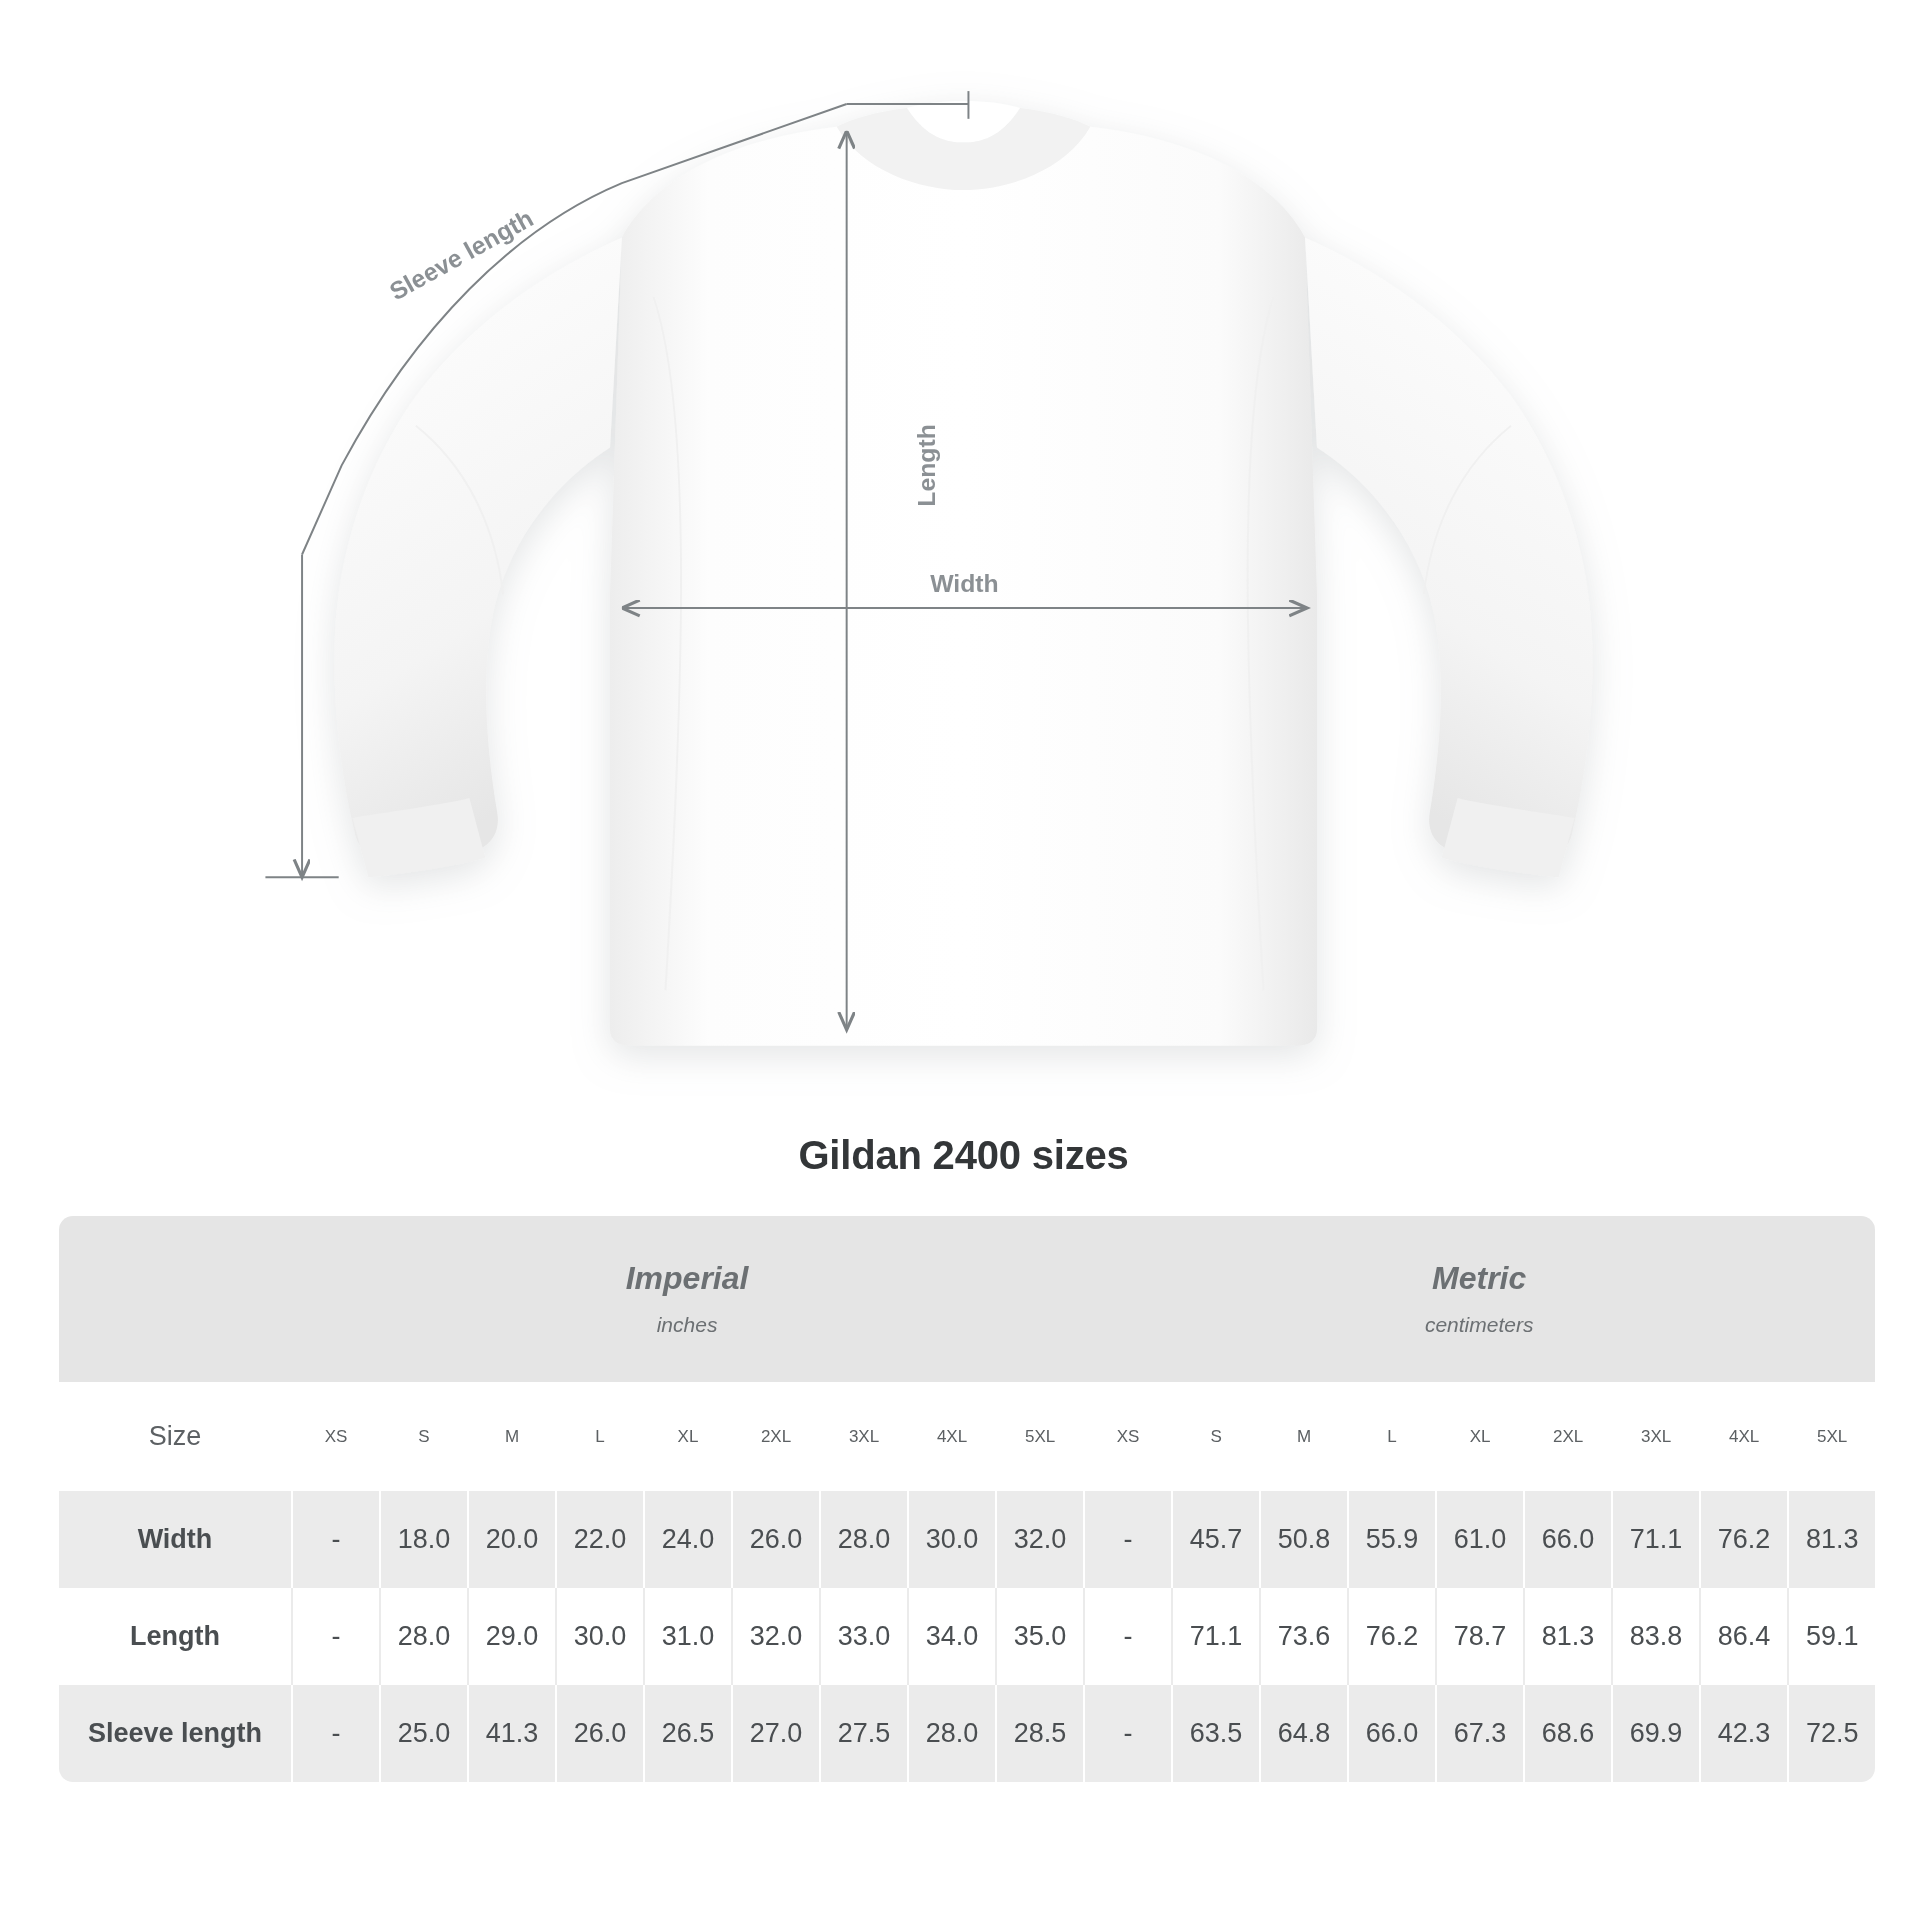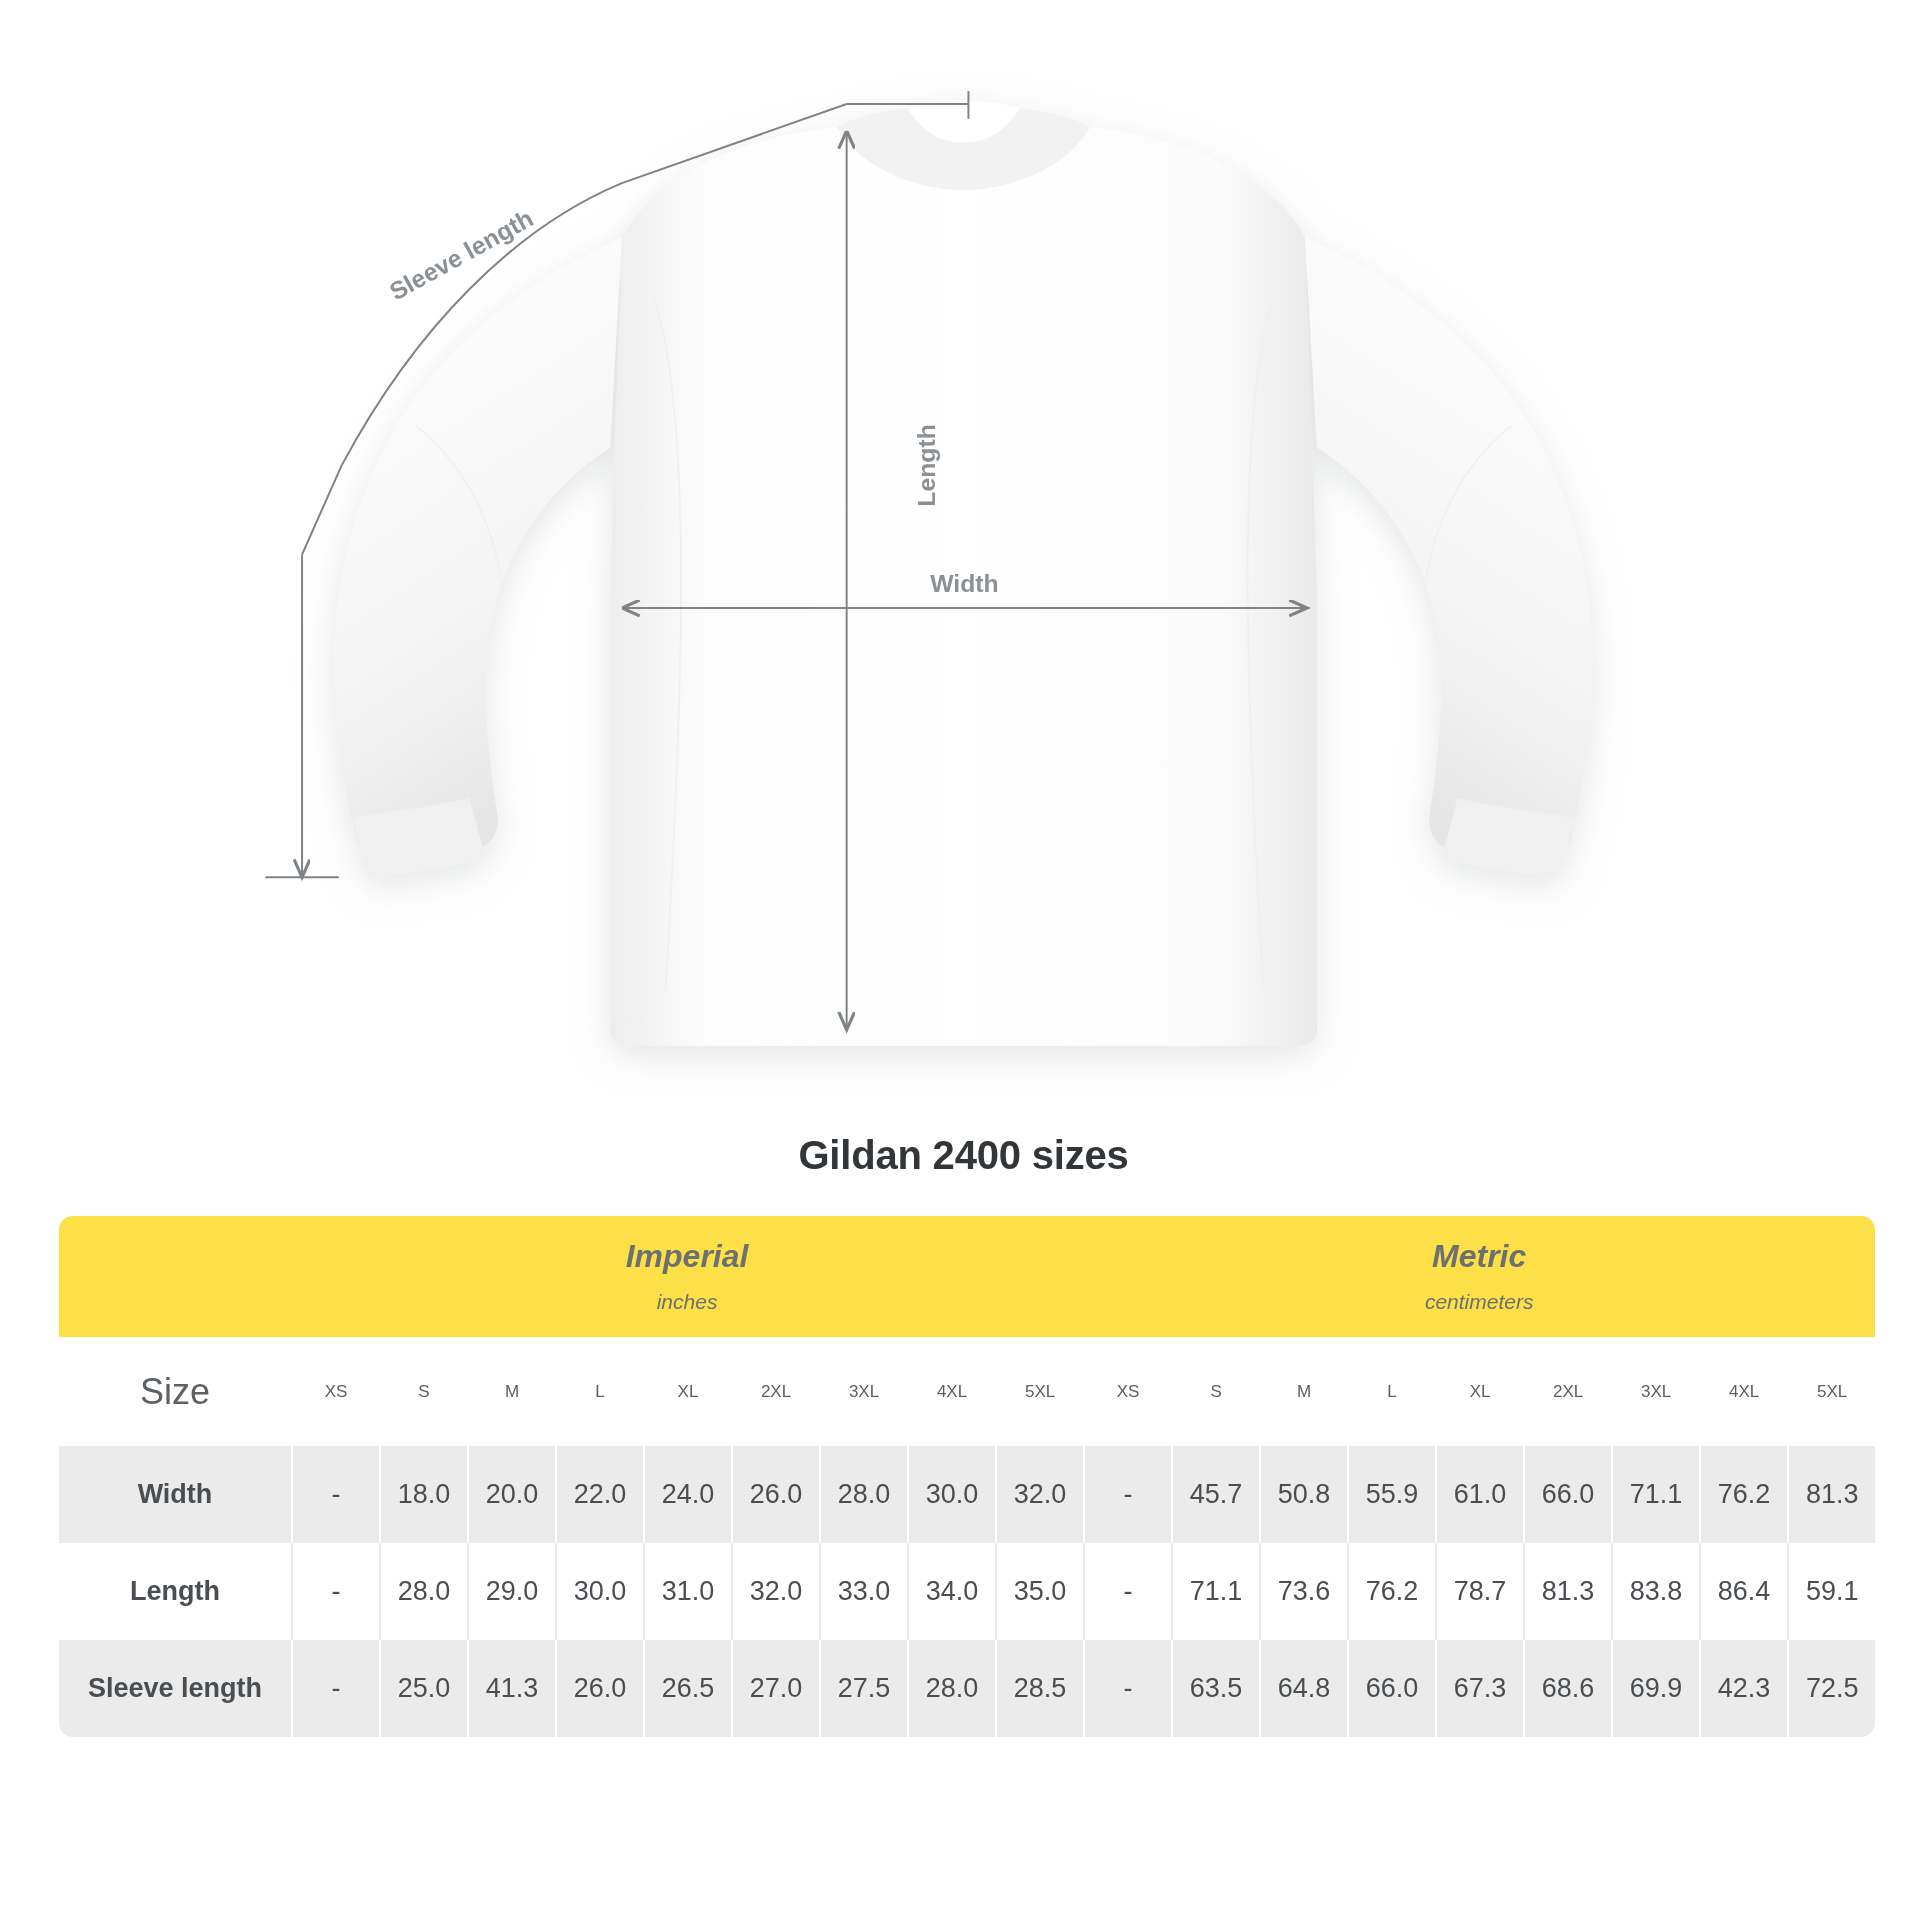--- a/index.html
+++ b/index.html
@@ -62,22 +62,22 @@
     table-layout: fixed;
   }
   table.size-table td, table.size-table th {
     text-align: center;
     vertical-align: middle;
     font-weight: normal;
   }
 
   
   .unit-row td {
-    background: #fde047;
-    height: 121px;
+    background: #e5e5e5;
+    height: 166px;
     padding: 0;
   }
   .unit-row td.first { border-top-left-radius: 14px; }
   .unit-row td.last  { border-top-right-radius: 14px; }
   .unit-name {
     font-size: 32px;
     font-style: italic;
     font-weight: bold;
     color: #6c7073;
     line-height: 1.1;
@@ -91,21 +91,21 @@
 
   
   .size-row td {
     background: #ffffff;
     height: 107px;
     font-size: 17px;
     color: #5c6063;
     font-weight: bold;
   }
   .size-row td.rowlabel {
-    font-size: 36px;
+    font-size: 27px;
   }
 
   
   .data-row td {
     height: 95px;
     font-size: 27px;
     color: #4a4e51;
   }
   .data-row.shaded td { background: #ebebeb; }
   .data-row.plain td  { background: #ffffff; }

